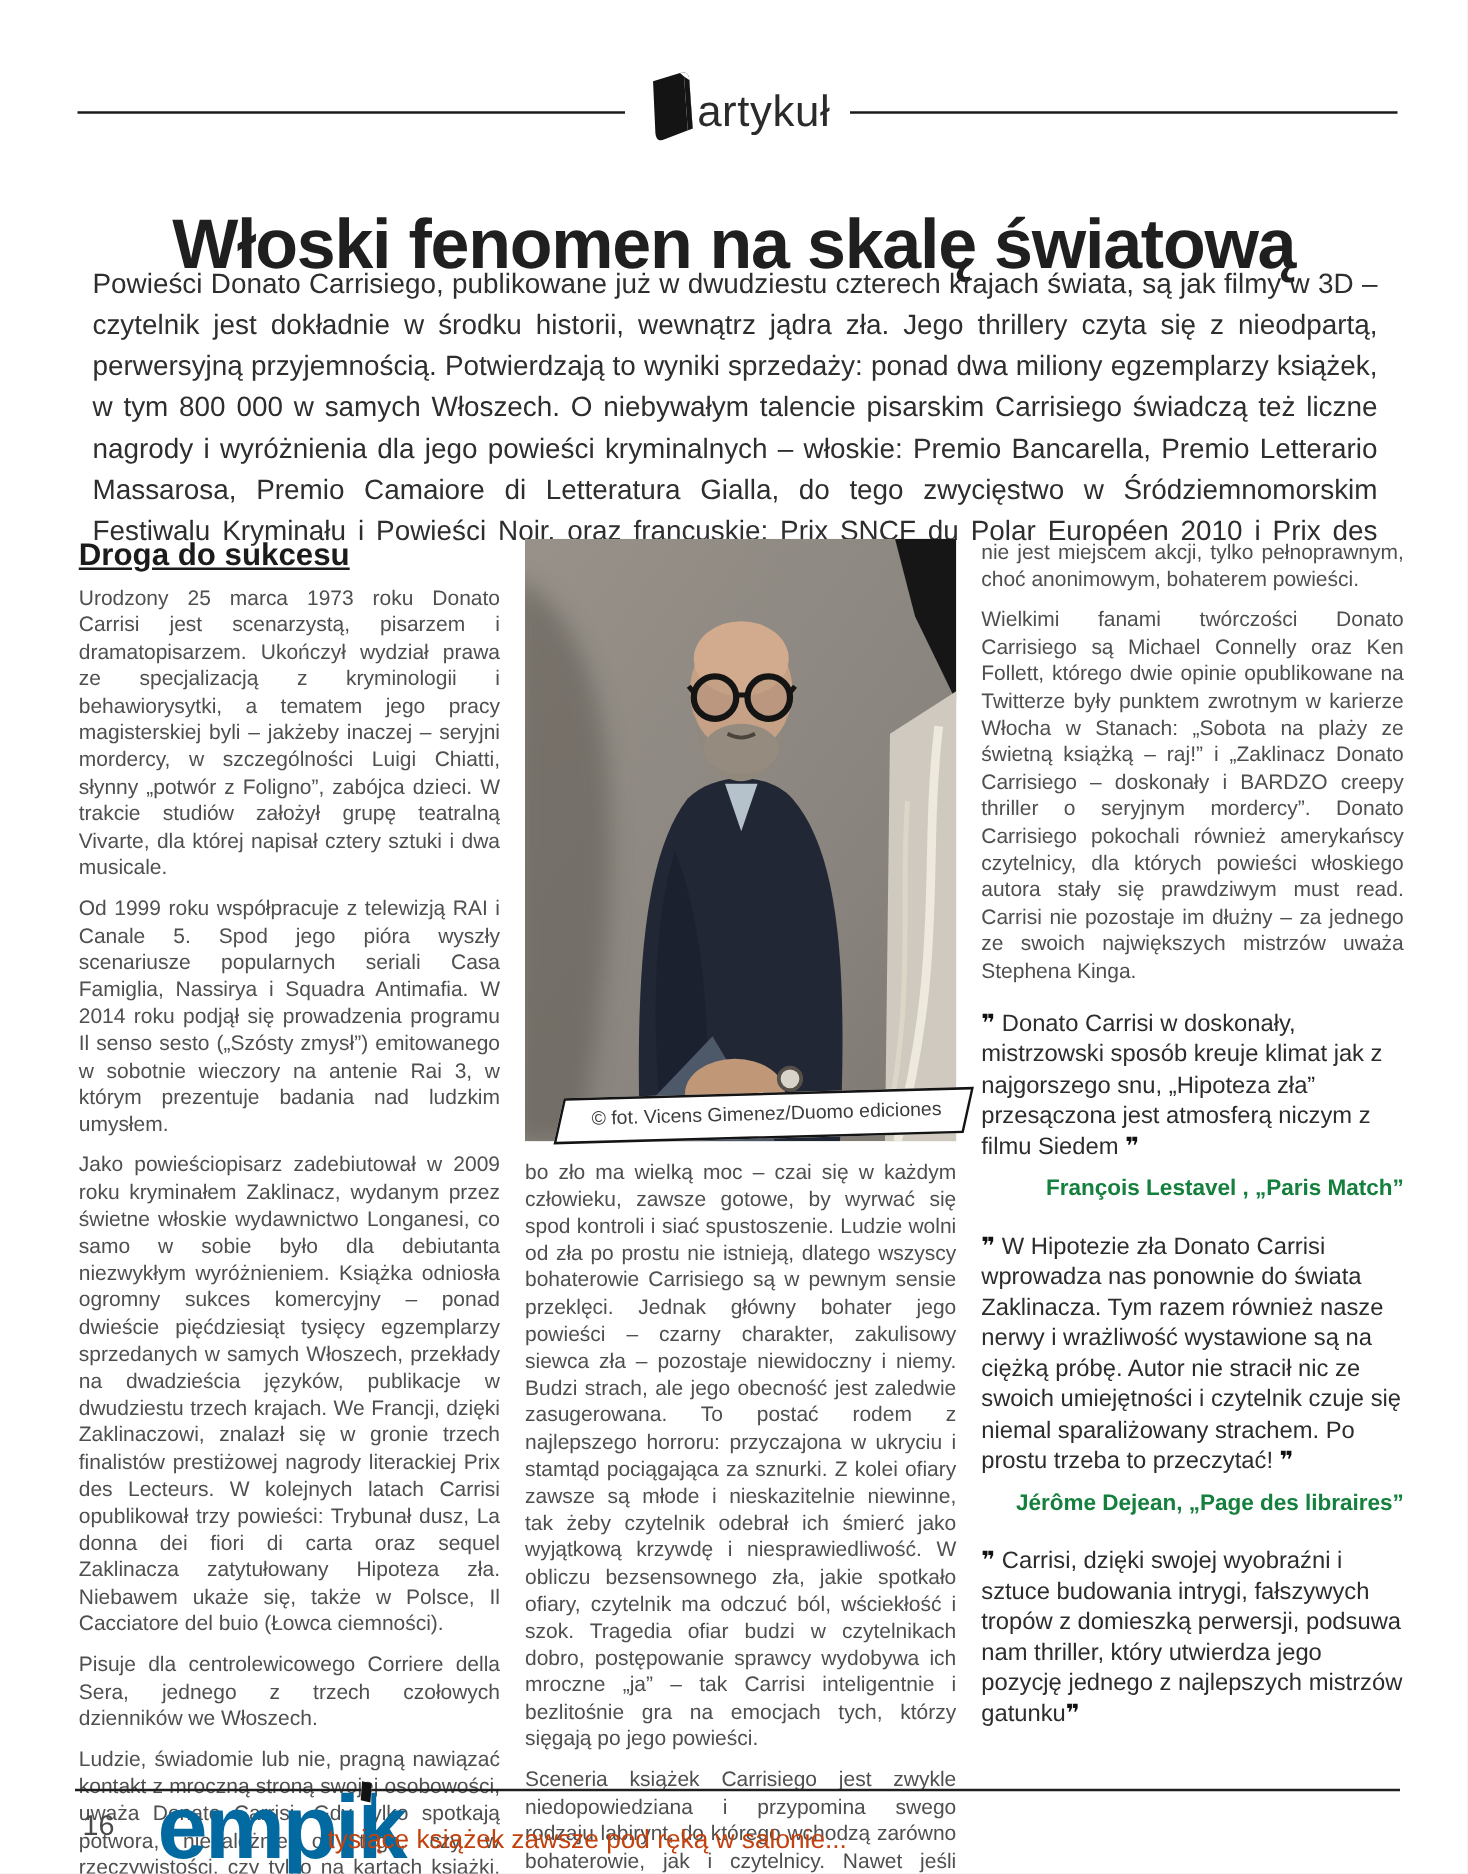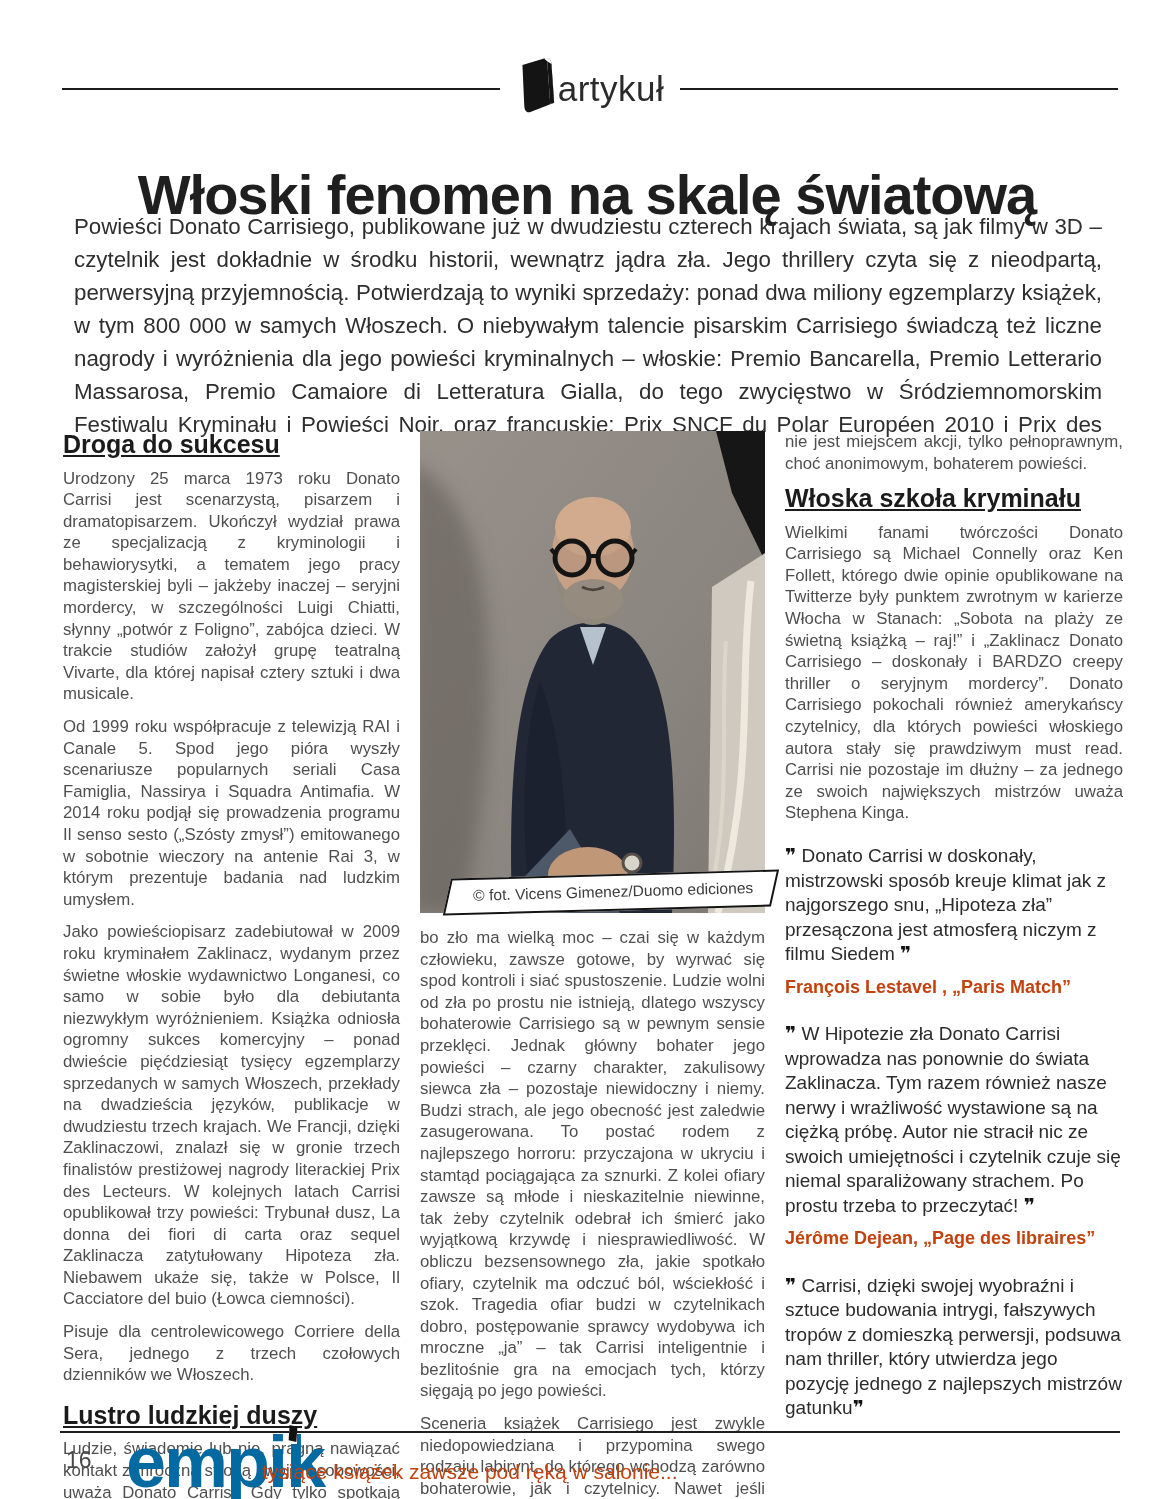--- a/index.html
+++ b/index.html
@@ -39,22 +39,22 @@
   .photo-wrap svg.photo { display:block; width:345px; height:482px; }
   .photo-caption { position:absolute; left:28px; bottom:2px; background:#ffffff;
     border:2.5px solid #141414; padding:5px 20px 6px 24px;
     transform:skewX(-14deg) rotate(-1.6deg); }
   .photo-caption span { display:block; transform:skewX(14deg);
     font-size:15.5px; color:#3c3c3c; white-space:nowrap; }
   
   .quote { text-align:left; font-size:19px; line-height:24.5px; color:#2c2c2c;
     margin:0 0 10px 0; }
   .qmark { font-weight:700; color:#111; }
-  .quote-author { text-align:left; font-weight:700; font-size:18px;
-    color:#c2410c; margin:2px 0 24px 0; }
+  .quote-author { text-align:right; font-weight:700; font-size:18px;
+    color:#15803d; margin:2px 0 24px 0; }
   .quotes { margin-top:20px; }
   
   .footer-rule { position:absolute; left:60px; right:54px; top:1431px;
     border-top:2.5px solid #1f1f1f; }
   .page-number { position:absolute; left:66px; top:1447px; font-size:23px; color:#4a4a4a; }
   .logo { position:absolute; left:126px; top:1421px; font-size:72px; font-weight:900;
     letter-spacing:-2px; color:#0369a1; }
   .logo .i-wrap { position:relative; }
   .logo .accent { position:absolute; left:21px; top:6px; width:8px; height:16px;
     background:#ffffff; transform:rotate(0deg); }
@@ -87,21 +87,20 @@
   <div class="lead">Powieści Donato Carrisiego, publikowane już w dwudziestu czterech krajach świata, są jak filmy w 3D – czytelnik jest dokładnie w środku historii, wewnątrz jądra zła. Jego thrillery czyta się z nieodpartą, perwersyjną przyjemnością. Potwierdzają to wyniki sprzedaży: ponad dwa miliony egzemplarzy książek, w tym 800 000 w samych Włoszech. O niebywałym talencie pisarskim Carrisiego świadczą też liczne nagrody i wyróżnienia dla jego powieści kryminalnych – włoskie: Premio Bancarella, Premio Letterario Massarosa, Premio Camaiore di Letteratura Gialla, do tego zwycięstwo w Śródziemnomorskim Festiwalu Kryminału i Powieści Noir, oraz francuskie: Prix SNCF du Polar Européen 2010 i Prix des Lecteurs du Livre de poche 2011.</div>
 
   <div class="columns">
 
     <div class="col col-1">
       <h2>Droga do sukcesu</h2>
       <p>Urodzony 25 marca 1973 roku Donato Carrisi jest scenarzystą, pisarzem i dramatopisarzem. Ukończył wydział prawa ze specjalizacją z kryminologii i behawiorysytki, a tematem jego pracy magisterskiej byli – jakżeby inaczej – seryjni mordercy, w szczególności Luigi Chiatti, słynny „potwór z Foligno”, zabójca dzieci. W trakcie studiów założył grupę teatralną Vivarte, dla której napisał cztery sztuki i dwa musicale.</p>
       <p>Od 1999 roku współpracuje z telewizją RAI i Canale 5. Spod jego pióra wyszły scenariusze popularnych seriali Casa Famiglia, Nassirya i Squadra Antimafia. W 2014 roku podjął się prowadzenia programu Il senso sesto („Szósty zmysł”) emitowanego w sobotnie wieczory na antenie Rai 3, w którym prezentuje badania nad ludzkim umysłem.</p>
       <p>Jako powieściopisarz zadebiutował w 2009 roku kryminałem Zaklinacz, wydanym przez świetne włoskie wydawnictwo Longanesi, co samo w sobie było dla debiutanta niezwykłym wyróżnieniem. Książka odniosła ogromny sukces komercyjny – ponad dwieście pięćdziesiąt tysięcy egzemplarzy sprzedanych w samych Włoszech, przekłady na dwadzieścia języków, publikacje w dwudziestu trzech krajach. We Francji, dzięki Zaklinaczowi, znalazł się w gronie trzech finalistów prestiżowej nagrody literackiej Prix des Lecteurs. W kolejnych latach Carrisi opublikował trzy powieści: Trybunał dusz, La donna dei fiori di carta oraz sequel Zaklinacza zatytułowany Hipoteza zła. Niebawem ukaże się, także w Polsce, Il Cacciatore del buio (Łowca ciemności).</p>
       <p>Pisuje dla centrolewicowego Corriere della Sera, jednego z trzech czołowych dzienników we Włoszech.</p>
-      <h2 class="spaced">Lustro ludzkiej duszy</h2>
       <p>Ludzie, świadomie lub nie, pragną nawiązać kontakt z mroczną stroną swojej osobowości, uważa Donato Carrisi. Gdy tylko spotkają potwora, niezależnie od tego, czy w rzeczywistości, czy tylko na kartach książki, natychmiast próbują ustalić, jak bardzo się od niego różnią, ale też – jak bardzo są do niego podobni. Fascynacja złem jest tajemniczym głosem, który wciąż do nas szepcze, wciąż nas kusi. Ignorowanie tego głosu nic nie da, potwór wewnątrz nas zawsze w końcu się uwolni. Carrisi uwalnia swoje wewnętrzne monstrum na kartach powieści.</p>
 
     </div>
 
     <div class="col col-2">
       <div class="photo-wrap">
         <svg class="photo" viewBox="0 0 345 482" preserveAspectRatio="none">
           <defs>
             <filter id="soft" x="-30%" y="-30%" width="160%" height="160%">
               <feGaussianBlur stdDeviation="9"></feGaussianBlur>
@@ -143,21 +142,20 @@
         <div class="photo-caption">
           <span>© fot. Vicens Gimenez/Duomo ediciones</span>
         </div>
       </div>
       <p>bo zło ma wielką moc – czai się w każdym człowieku, zawsze gotowe, by wyrwać się spod kontroli i siać spustoszenie. Ludzie wolni od zła po prostu nie istnieją, dlatego wszyscy bohaterowie Carrisiego są w pewnym sensie przeklęci. Jednak główny bohater jego powieści – czarny charakter, zakulisowy siewca zła – pozostaje niewidoczny i niemy. Budzi strach, ale jego obecność jest zaledwie zasugerowana. To postać rodem z najlepszego horroru: przyczajona w ukryciu i stamtąd pociągająca za sznurki. Z kolei ofiary zawsze są młode i nieskazitelnie niewinne, tak żeby czytelnik odebrał ich śmierć jako wyjątkową krzywdę i niesprawiedliwość. W obliczu bezsensownego zła, jakie spotkało ofiary, czytelnik ma odczuć ból, wściekłość i szok. Tragedia ofiar budzi w czytelnikach dobro, postępowanie sprawcy wydobywa ich mroczne „ja” – tak Carrisi inteligentnie i bezlitośnie gra na emocjach tych, którzy sięgają po jego powieści.</p>
       <p>Sceneria książek Carrisiego jest zwykle niedopowiedziana i przypomina swego rodzaju labirynt, do którego wchodzą zarówno bohaterowie, jak i czytelnicy. Nawet jeśli miejscem akcji jest Rzym, to jest trudno rozpoznawalny, w niczym nie przypomina Wiecznego Miasta, które znamy. Przestrzeń</p>
     </div>
 
     <div class="col col-3">
       <p>nie jest miejscem akcji, tylko pełnoprawnym, choć anonimowym, bohaterem powieści.</p>
-      <h2>Włoska szkoła kryminału</h2>
       <p>Wielkimi fanami twórczości Donato Carrisiego są Michael Connelly oraz Ken Follett, którego dwie opinie opublikowane na Twitterze były punktem zwrotnym w karierze Włocha w Stanach: „Sobota na plaży ze świetną książką – raj!” i „Zaklinacz Donato Carrisiego – doskonały i BARDZO creepy thriller o seryjnym mordercy”. Donato Carrisiego pokochali również amerykańscy czytelnicy, dla których powieści włoskiego autora stały się prawdziwym must read. Carrisi nie pozostaje im dłużny – za jednego ze swoich największych mistrzów uważa Stephena Kinga.</p>
 
       <div class="quotes">
         <div class="quote"><span class="qmark">❞</span> <span>Donato Carrisi w doskonały, mistrzowski sposób kreuje klimat jak z najgorszego snu, „Hipoteza zła” przesączona jest atmosferą niczym z filmu Siedem </span><span class="qmark">❞</span></div>
         <div class="quote-author">François Lestavel , „Paris Match”</div>
 
         <div class="quote"><span class="qmark">❞</span> <span>W Hipotezie zła Donato Carrisi wprowadza nas ponownie do świata Zaklinacza. Tym razem również nasze nerwy i wrażliwość wystawione są na ciężką próbę. Autor nie stracił nic ze swoich umiejętności i czytelnik czuje się niemal sparaliżowany strachem. Po prostu trzeba to przeczytać! </span><span class="qmark">❞</span></div>
         <div class="quote-author">Jérôme Dejean, „Page des libraires”</div>
 
         <div class="quote"><span class="qmark">❞</span> <span>Carrisi, dzięki swojej wyobraźni i sztuce budowania intrygi, fałszywych tropów z domieszką perwersji, podsuwa nam thriller, który utwierdza jego pozycję jednego z najlepszych mistrzów gatunku</span><span class="qmark">❞</span></div>

